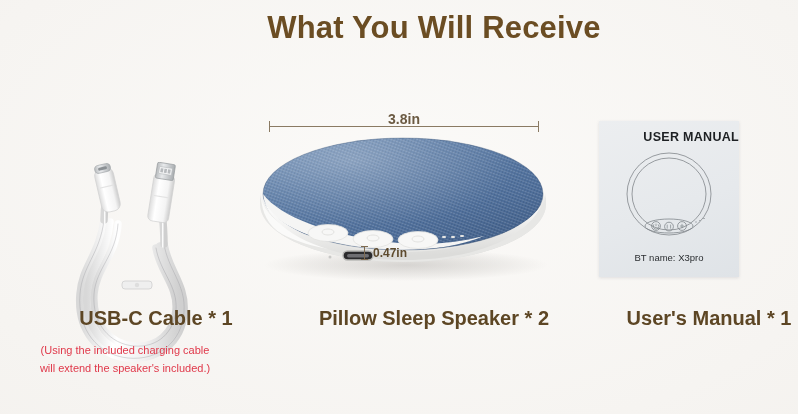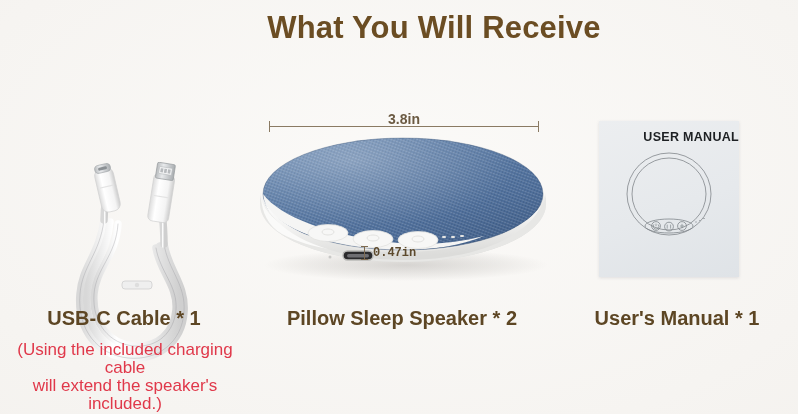--- a/index.html
+++ b/index.html
@@ -49,32 +49,33 @@
   #col-manual { left: 562px; width: 230px; }
 
   .caption {
     position: absolute;
     width: 100%;
     text-align: center;
     font-size: 20px;
     font-weight: bold;
     color: #5d4624;
     white-space: nowrap;
+    padding-left: 32px;
   }
   #cap-cable   { top: 307px; left: 0;   width: 248px; }
   #cap-speaker { top: 307px; left: 250px; width: 304px; }
   #cap-manual  { top: 307px; left: 558px; width: 238px; }
 
   #cable-note {
     position: absolute;
     top: 341px;
     left: 0;
     width: 250px;
     text-align: center;
-    font-size: 17px;
+    font-size: 11px;
     color: #e0384a;
     line-height: 18px;
   }
   #cable-note .nl { display: block; }
 
   
   #cable-art {
     position: absolute;
     left: 52px;
     top: 84px;
@@ -127,21 +128,20 @@
     font-weight: bold;
   }
 
   
   #dim-height {
     position: absolute;
     left: 360px;
     top: 243px;
     width: 70px;
     height: 22px;
-    font-family: Liberation Mono, monospace;
   }
   #dim-height .vline {
     position: absolute;
     left: 4px;
     top: 3px;
     width: 1px;
     height: 14px;
     background: #7d6a50;
   }
   #dim-height .vcap {
@@ -396,17 +396,18 @@
         <g>
           <circle cx="67" cy="79" r="4.4"></circle>
           <path d="M64.9,79 L69.1,79 M67,76.9 L67,81.1" stroke-width="0.7"></path>
         </g>
       </g>
       <g stroke="#9aa0a4" stroke-width="0.8">
         <path d="M80,75 L82,75 M84,73.5 L86,73.5 M88,71.5 L90,71.5"></path>
       </g>
     </svg>
 
+    <div id="manual-bt">BT name: X3pro</div>
   </div>
 
   <div id="cap-manual" class="caption">User's Manual * 1</div>
 
 </div>
 
 </body></html>

